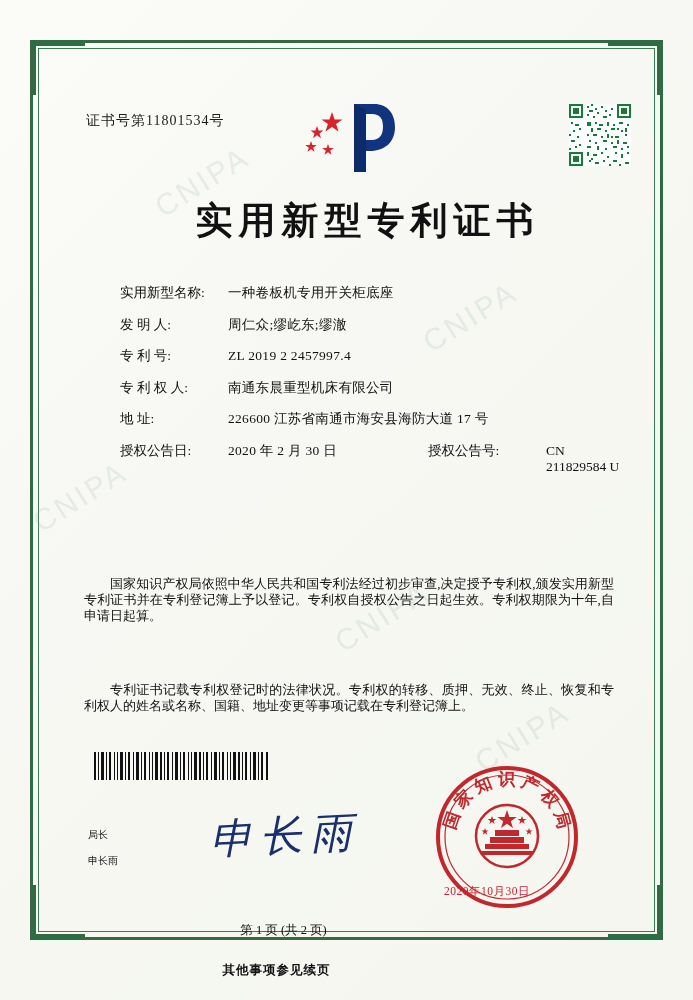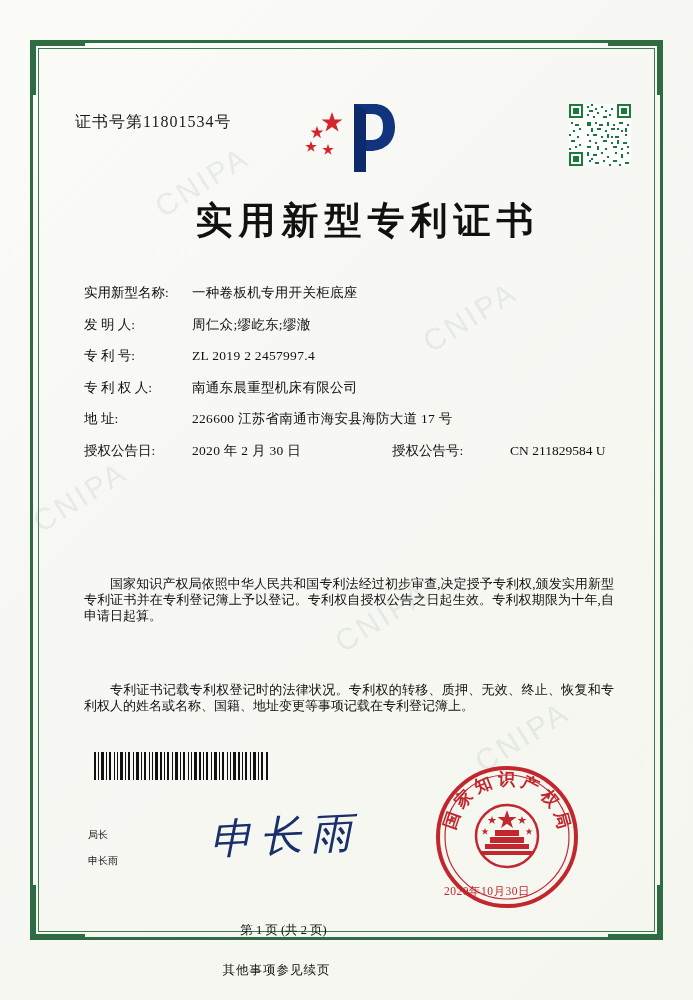--- a/index.html
+++ b/index.html
@@ -62,22 +62,22 @@
   }
   .wm1 { left: 150px; top: 165px; }
   .wm2 { left: 418px; top: 300px; }
   .wm3 { left: 28px;  top: 480px; }
   .wm4 { left: 330px; top: 600px; }
   .wm5 { left: 470px; top: 720px; }
 
   
   .cert-no {
     position: absolute;
-    left: 75px; top: 112px;
-    font-size: 16px;
+    left: 86px; top: 112px;
+    font-size: 14px;
     color: #1b1b1b;
     letter-spacing: 1px;
   }
 
   .qr {
     position: absolute;
     right: 62px; top: 104px;
     width: 62px; height: 62px;
     background-color: #fff;
   }
@@ -113,20 +113,21 @@
     align-items: baseline;
     margin-bottom: 13.5px;
     font-size: 13.5px;
     color: #111;
   }
   .flabel {
     width: 108px;
     flex: 0 0 108px;
     letter-spacing: 0px;
     white-space: nowrap;
+    margin-left: 36px;
   }
   .fvalue {
     flex: 1;
     letter-spacing: 0.3px;
   }
   .frow.split .fvalue { flex: 0 0 auto; width: 200px; }
   .flabel2 {
     flex: 0 0 118px;
     white-space: nowrap;
   }
@@ -197,20 +198,21 @@
   }
 
   .footnote {
     position: absolute;
     left: 0; top: 962px;
     width: 553px;
     text-align: center;
     font-size: 12.5px;
     color: #111;
     letter-spacing: 1px;
+    font-weight: bold;
   }
 </style>
 </head>
 <body>
 
 <div class="page">
 
   <div class="border-outer"></div>
   <div class="border-inner"></div>
   <div class="corner tl"></div>

